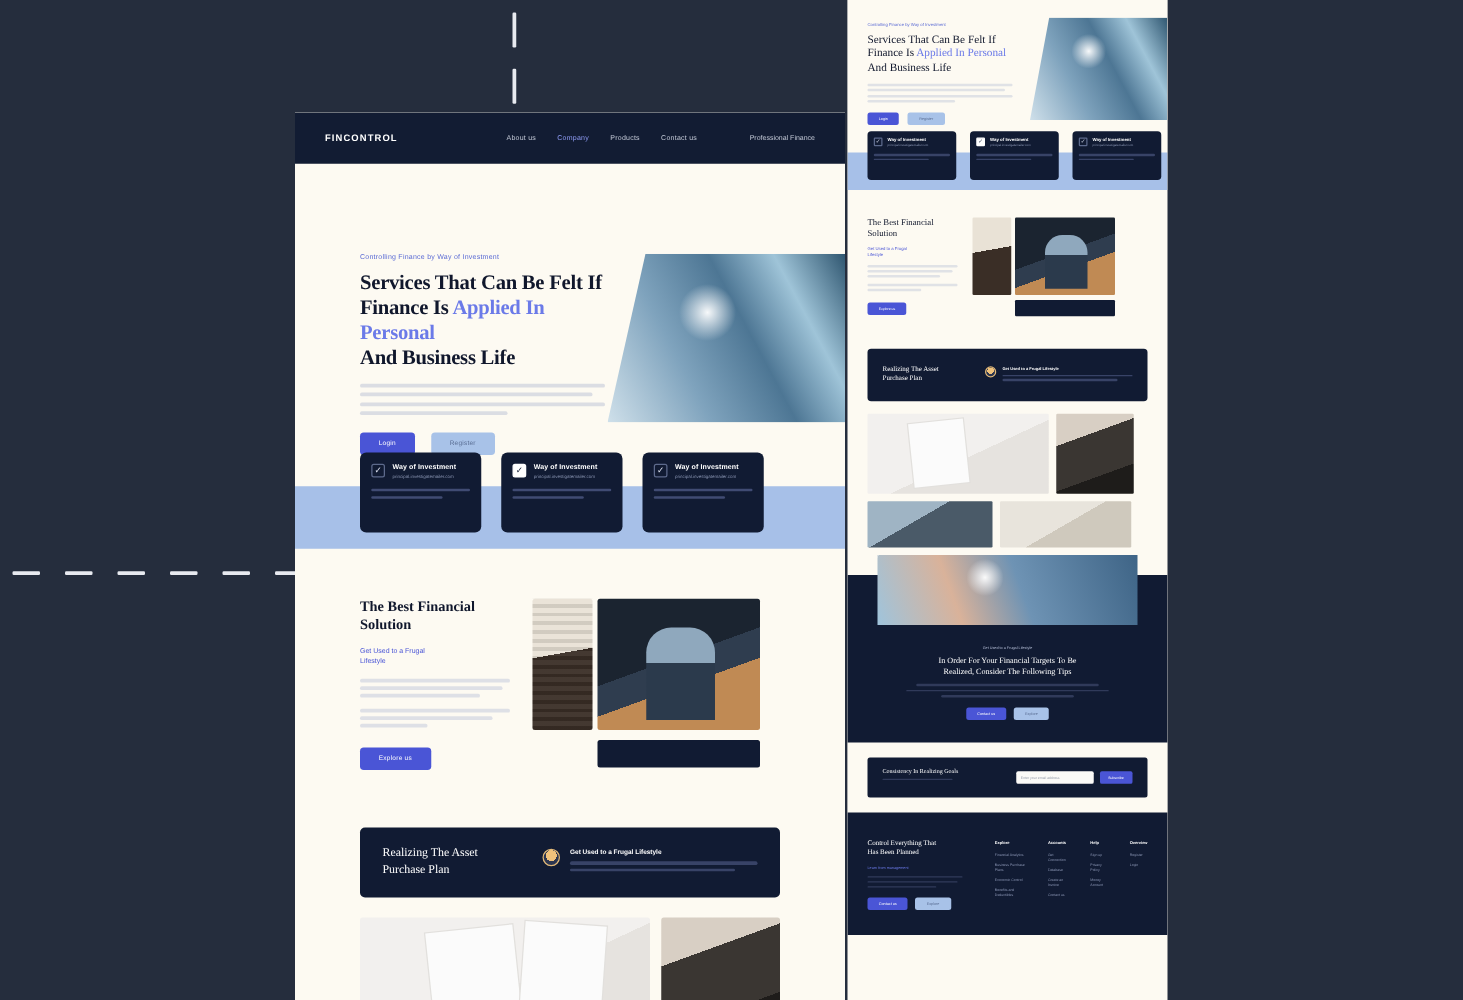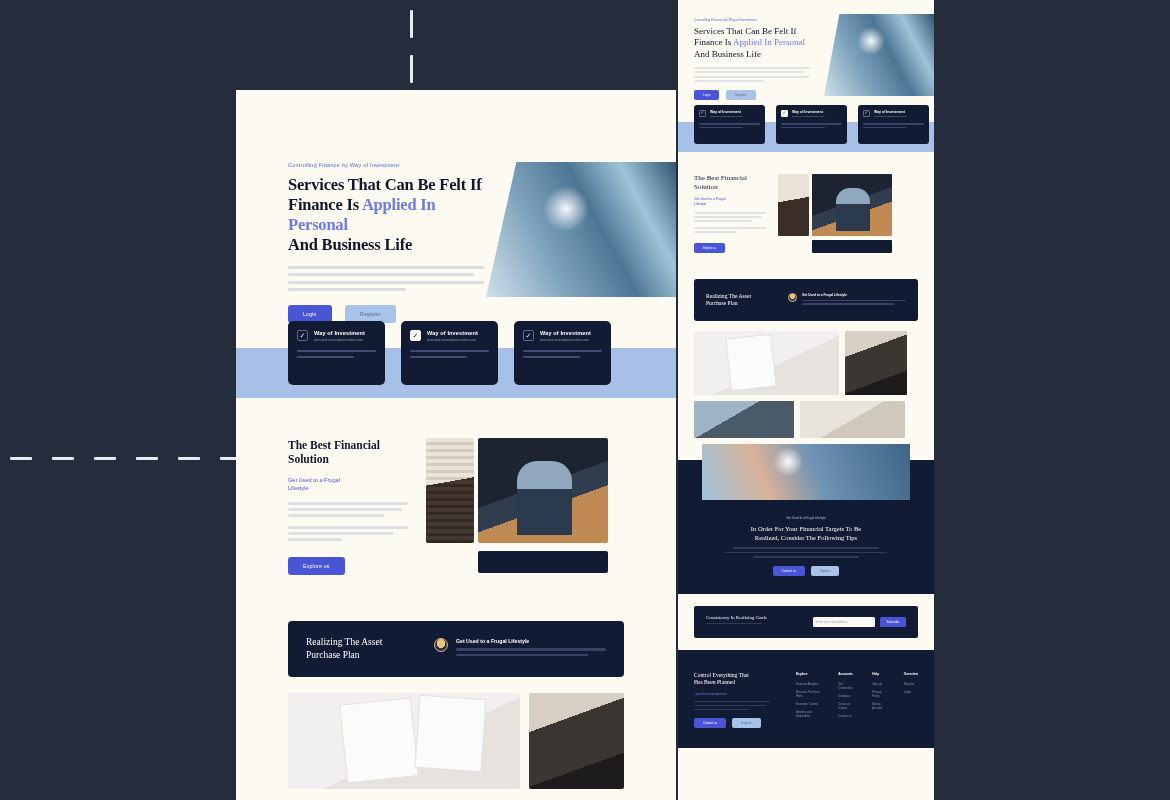--- a/index.html
+++ b/index.html
@@ -229,20 +229,30 @@
     <div class="hdash"></div>
   <div class="hdash"></div>
     <div class="hdash"></div>
     <div class="hdash"></div>
   <div class="hdash"></div>
     <div class="hdash"></div>
 </div>
 
 <div id="main-panel">
 
+  <div class="navbar">
+    <div class="brand">FINCONTROL</div>
+    <div class="navlinks">
+      <a href="#">About us</a>
+      <a href="#" class="active">Company</a>
+      <a href="#">Products</a>
+      <a href="#">Contact us</a>
+    </div>
+    <div class="nav-right">Professional Finance</div>
+  </div>
 
   <div class="hero">
     <div class="hero-img"></div>
     <div class="hero-body">
       <div class="eyebrow">Controlling Finance by Way of Investment</div>
       <h1 class="hero-h1 serif">
         <span>Services That Can Be Felt If</span><br>
         <span>Finance Is </span><span class="accent">Applied In Personal</span><br>
         <span>And Business Life</span>
       </h1>

